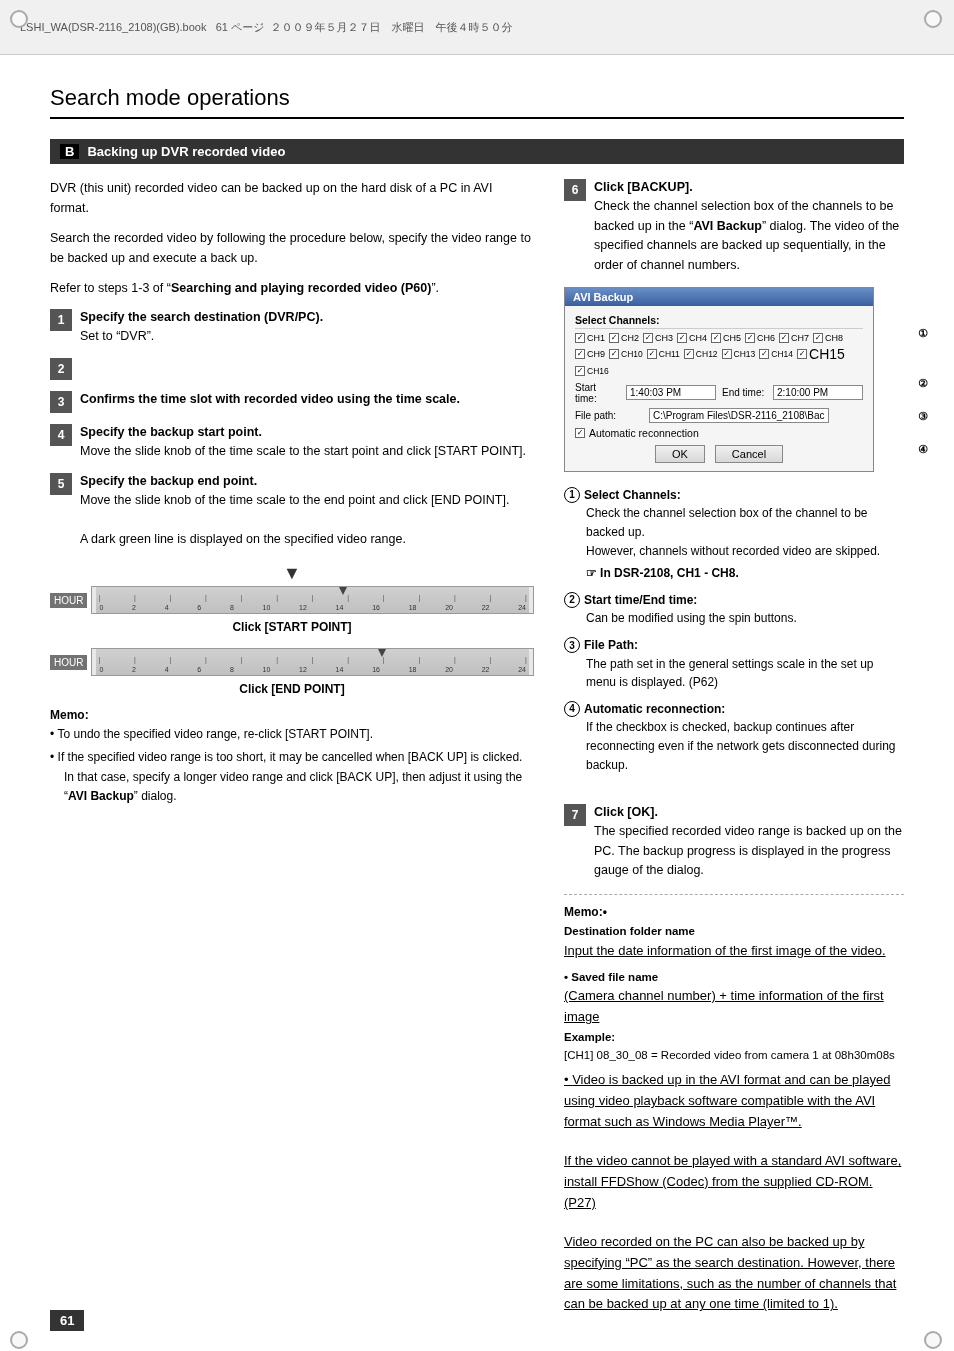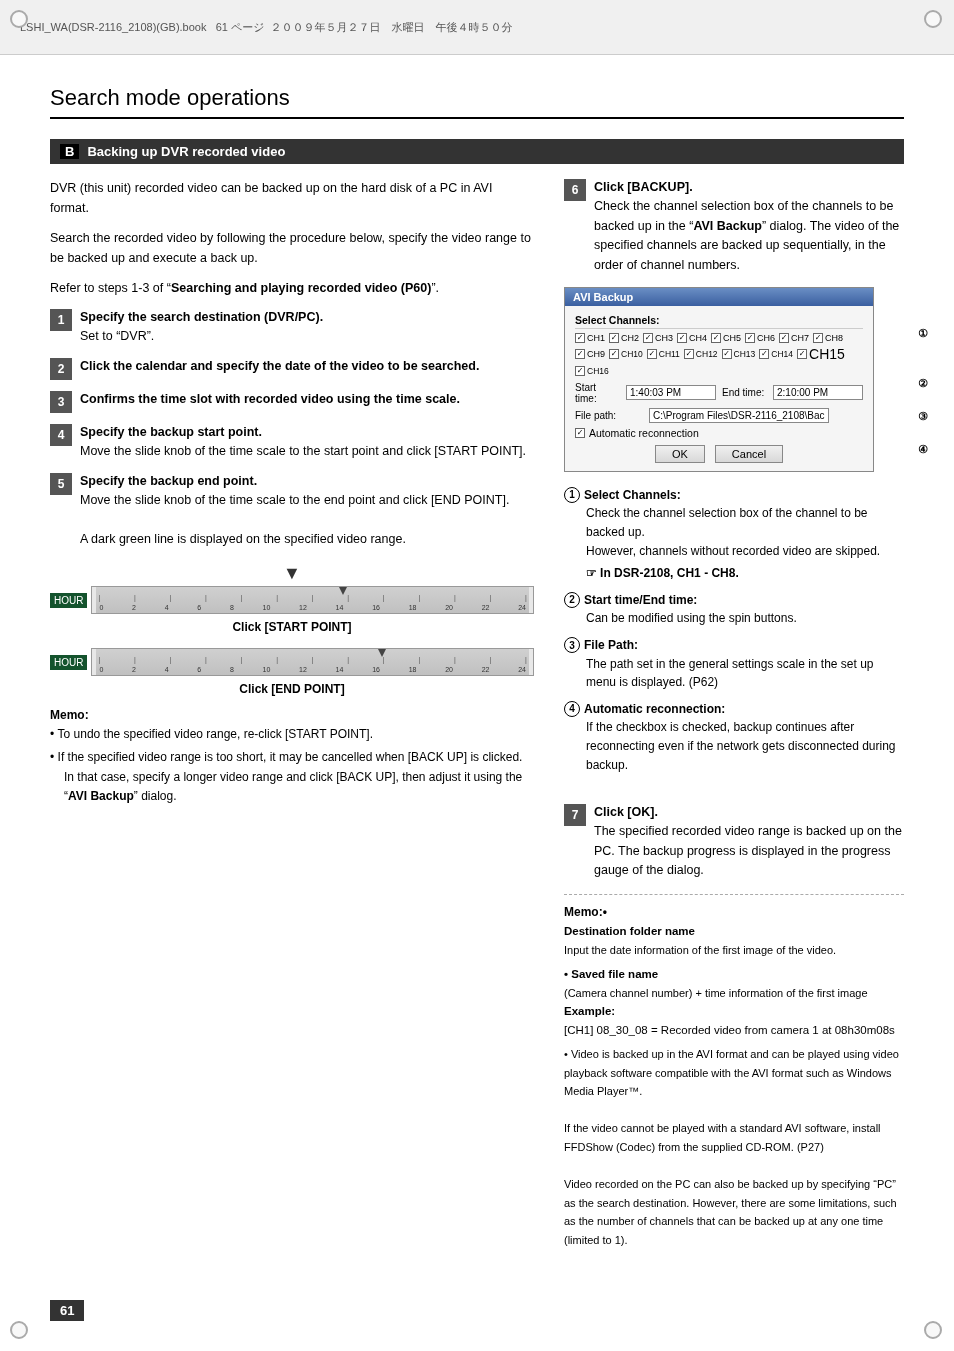--- a/index.html
+++ b/index.html
@@ -119,21 +119,21 @@
     .timescale-block {
       margin: 14px 0 6px 0;
     }
     .timescale-row {
       display: flex;
       align-items: center;
       margin-bottom: 6px;
     }
     .ts-label {
       font-size: 10px;
-      background: #14532d;
+      background: #737373;
       color: #fff;
       padding: 2px 4px;
       margin-right: 4px;
       white-space: nowrap;
     }
     .ts-bar {
       flex: 1;
       height: 28px;
       background: #e8e8e8;
       border: 1px solid #999;
@@ -320,22 +320,23 @@
       font-size: 12px;
     }
     .memo-right-item {
       margin-bottom: 6px;
     }
     .memo-right-item-title {
       font-weight: bold;
     }
     .memo-right-body {
       padding-left: 0;
-      font-size: 11px;
+      font-size: 13px;
       line-height: 1.6;
+      text-decoration: underline;
     }
 
     
     .page-footer {
       position: absolute;
       bottom: 30px;
       left: 50px;
       right: 50px;
       display: flex;
       justify-content: space-between;
@@ -414,23 +415,20 @@
         <div class="step-block">
           <div class="step-number">1</div>
           <div class="step-content">
             <span class="step-title">Specify the search destination (DVR/PC).</span><br>
             <span>Set to “DVR”.</span>
           </div>
         </div>
 
         <div class="step-block">
           <div class="step-number">2</div>
-          <div class="step-content">
-            <span class="step-title">Click the calendar and specify the date of the video to be searched.</span>
-          </div>
         </div>
 
         <div class="step-block">
           <div class="step-number">3</div>
           <div class="step-content">
             <span class="step-title">Confirms the time slot with recorded video using the time scale.</span>
           </div>
         </div>
 
         <div class="step-block">

